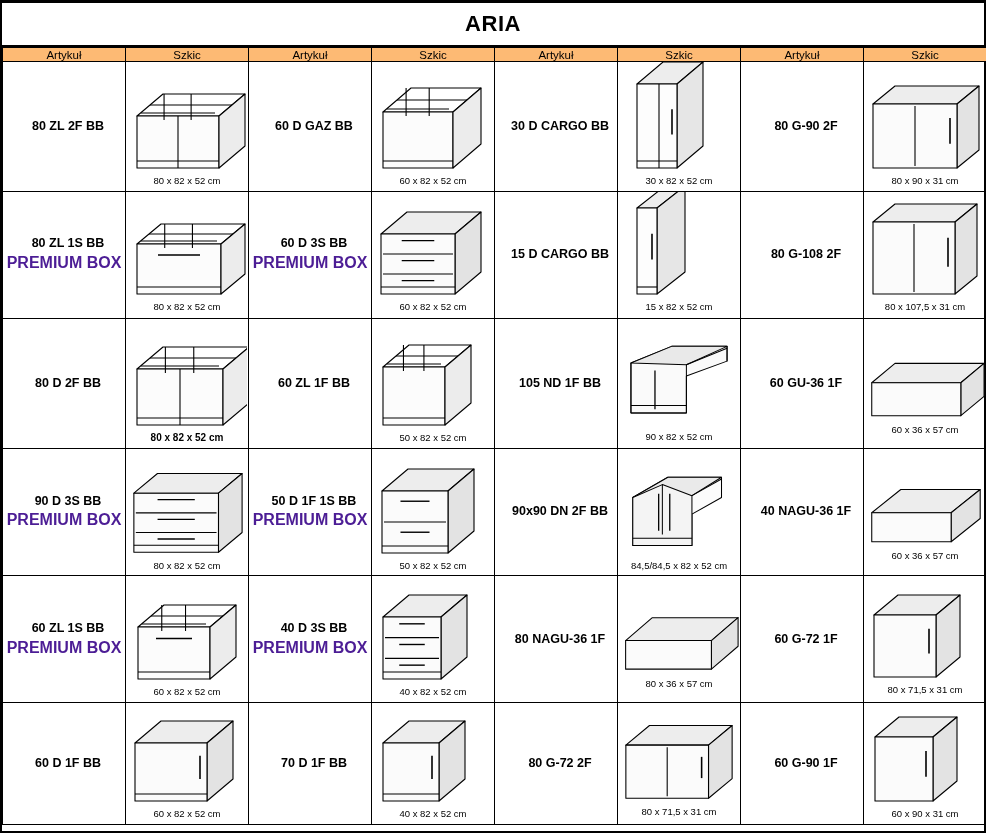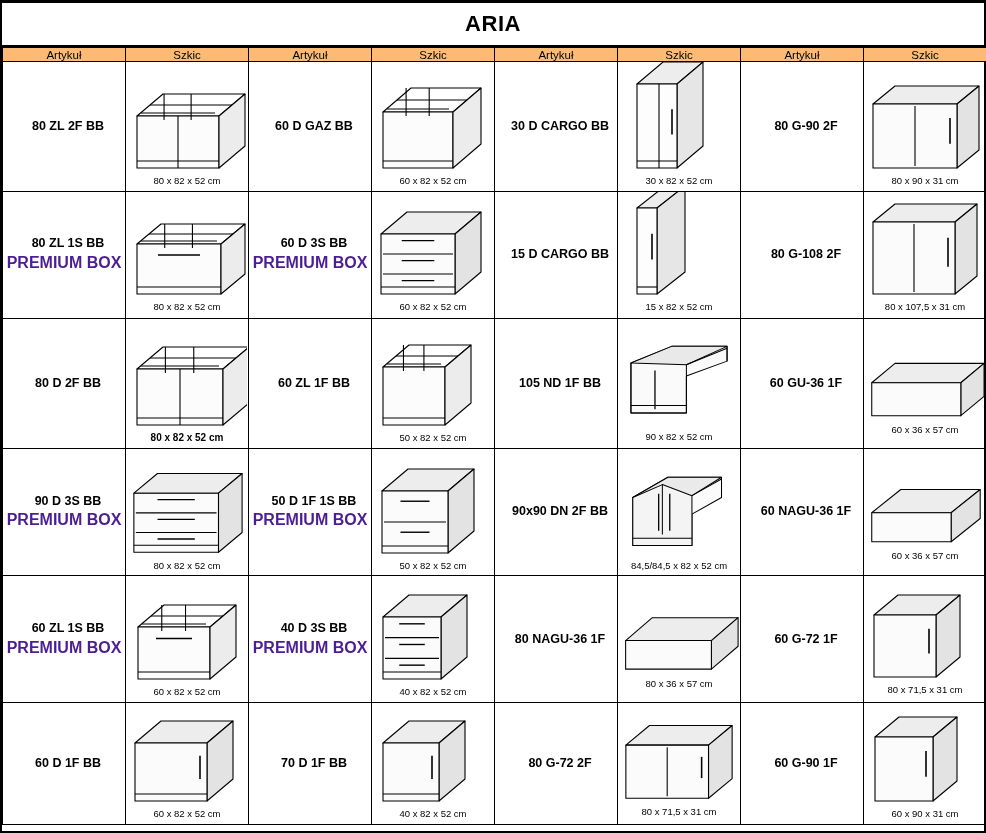--- a/index.html
+++ b/index.html
@@ -462,21 +462,21 @@
                     <line x1="16" y1="92" x2="80" y2="92"></line>
                     <line x1="44" y1="44" x2="44" y2="84" stroke-width="1.4"></line>
                     <line x1="56" y1="44" x2="56" y2="84" stroke-width="1.4"></line>
                   </g>
                 </svg>
               </div>
               <div class="dim">84,5/84,5 x 82 x 52 cm</div>
             </div>
           </td>
           <td class="art">
-            <div class="art-name">60 NAGU-36 1F</div>
+            <div class="art-name">40 NAGU-36 1F</div>
           </td>
           <td class="sk">
             <div class="sk-inner">
               <div class="sk-draw">
                 <svg width="126" height="90" viewBox="0 0 126 90">
                   <g fill="none" stroke="#000" stroke-width="1.1" stroke-linejoin="round">
                     <polygon points="8,54 38,30 120,30 90,54" fill="#ededed"></polygon>
                     <polygon points="90,54 120,30 120,60 90,84" fill="#e3e3e3"></polygon>
                     <polygon points="8,54 90,54 90,84 8,84" fill="#fbfbfb"></polygon>
                   </g>

